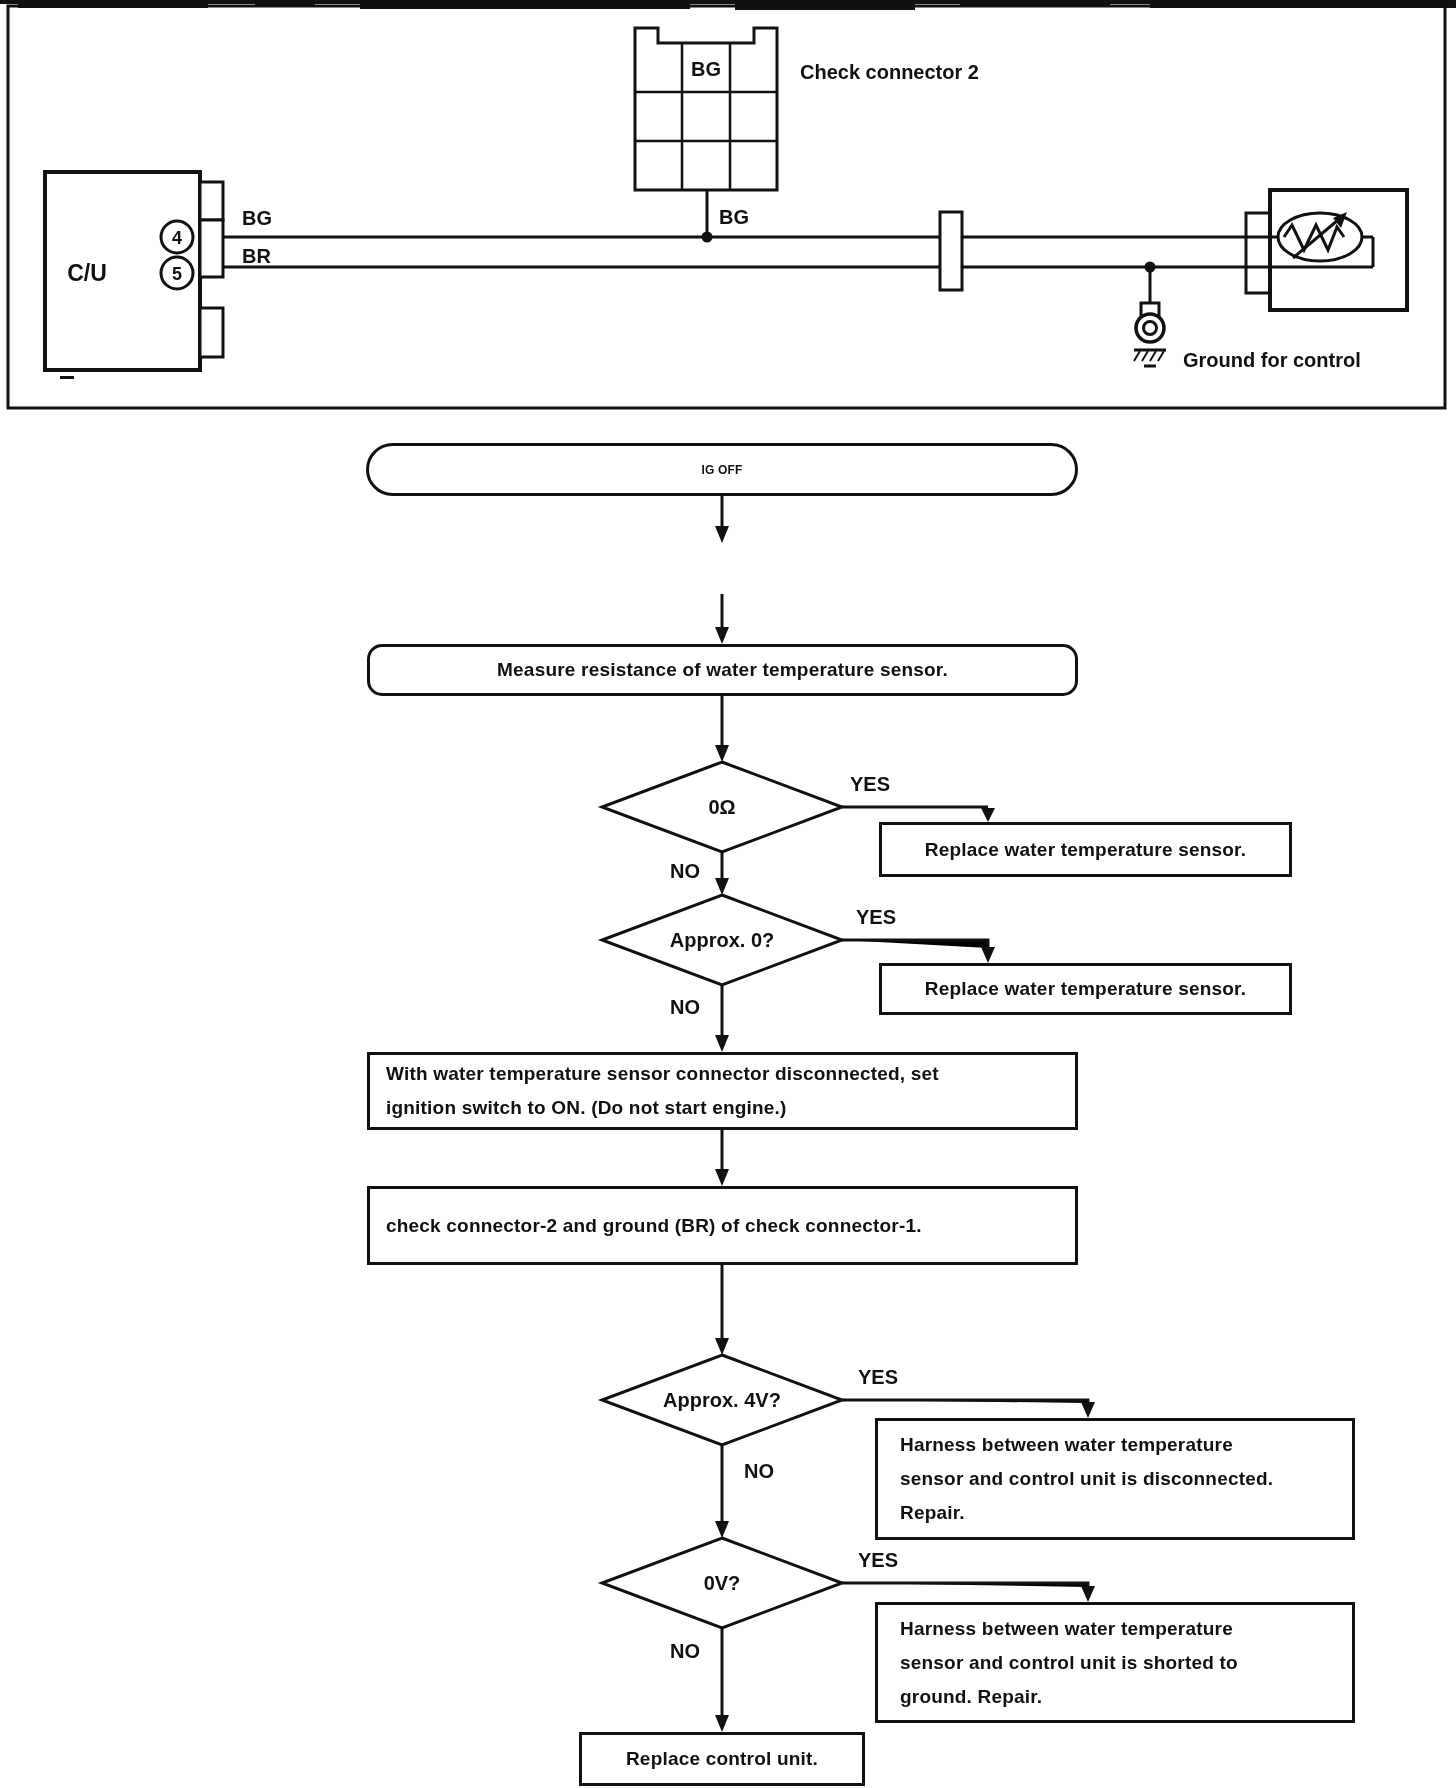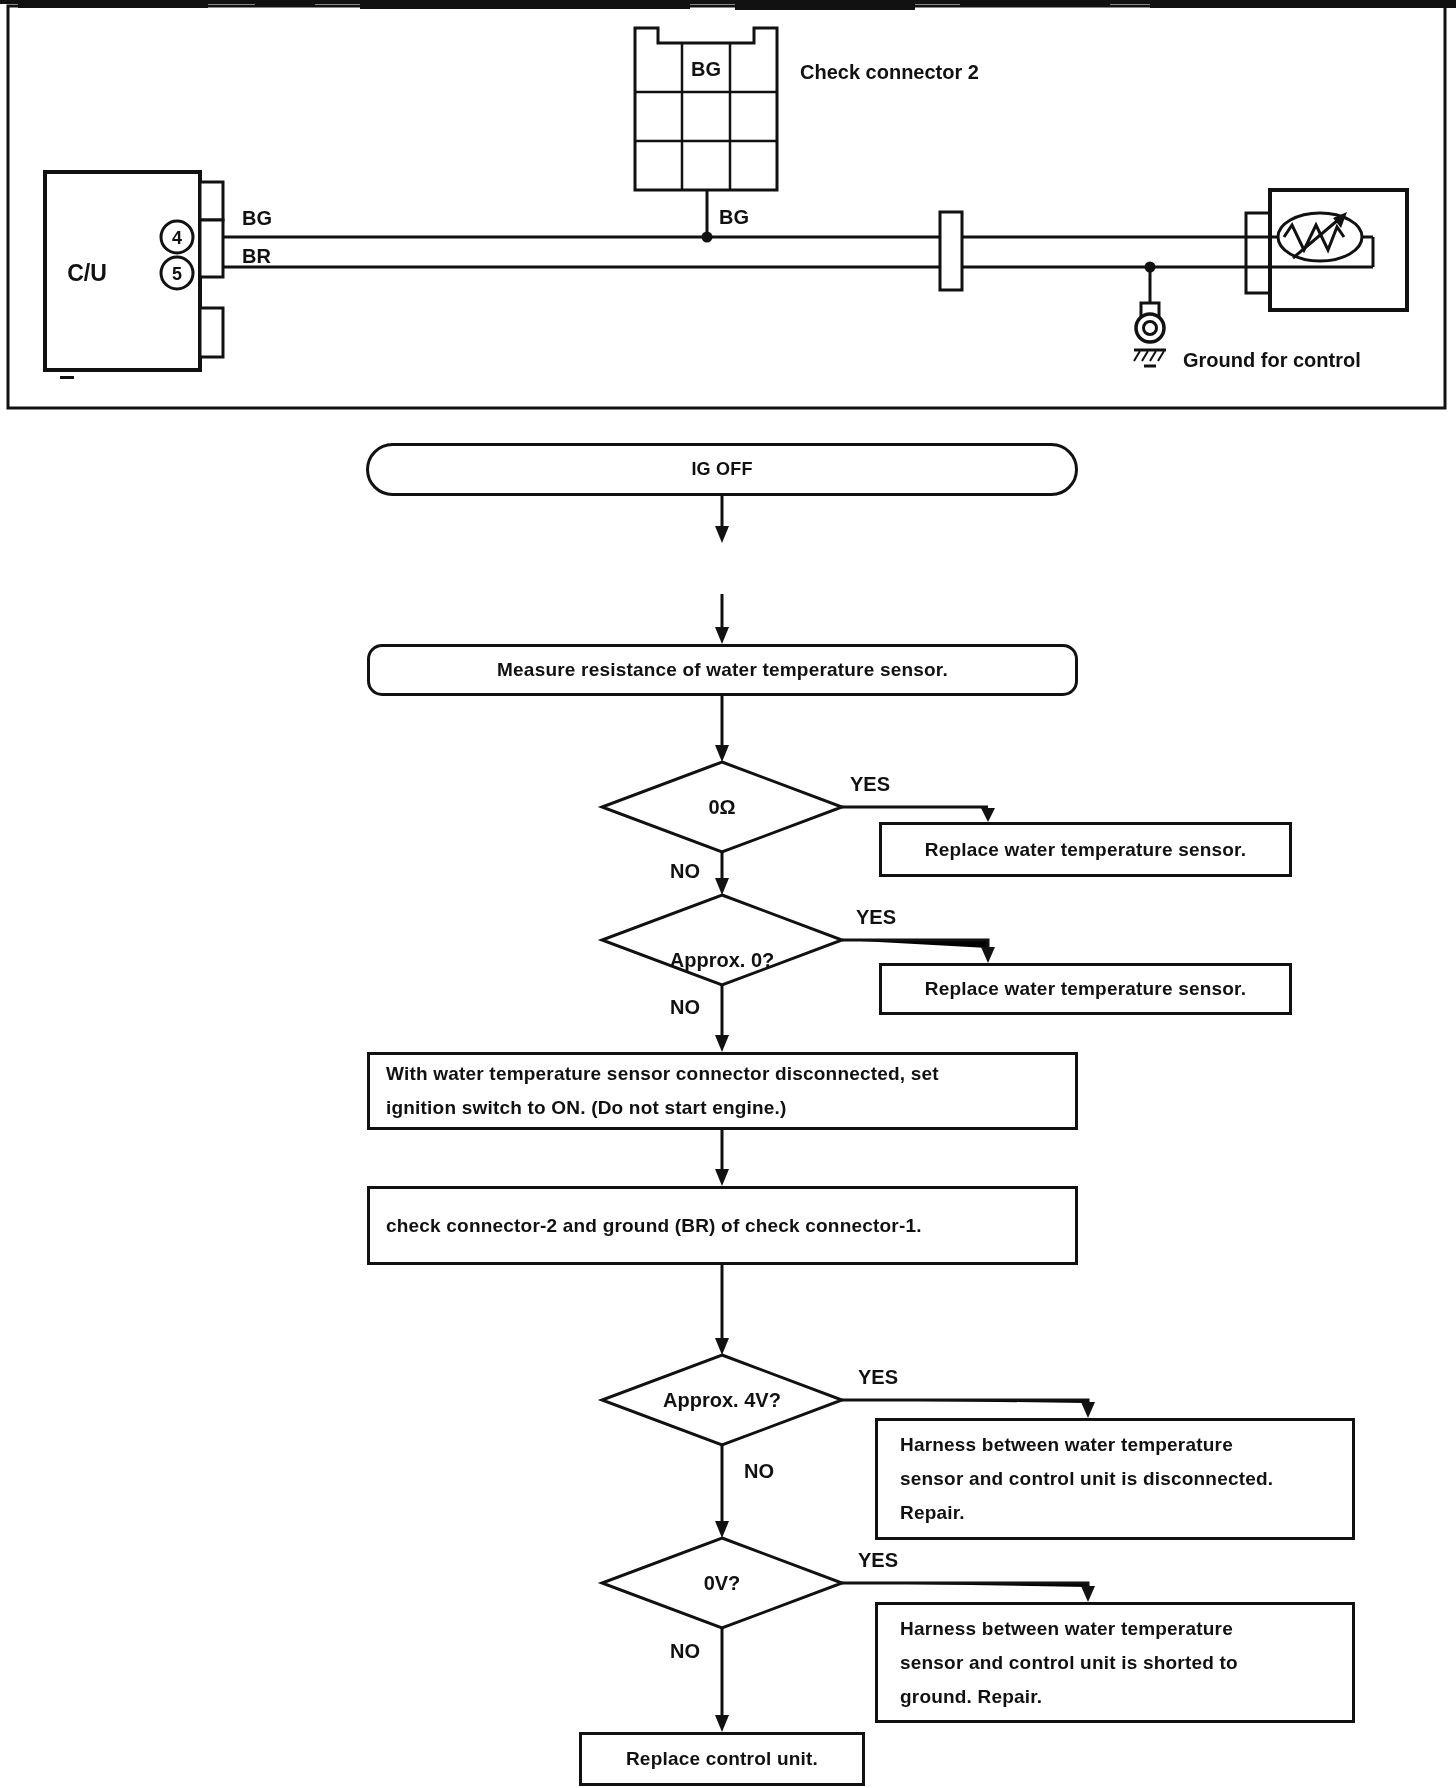--- a/index.html
+++ b/index.html
@@ -131,30 +131,30 @@
     </g>
 
     <g fill="#fff" stroke="#111" stroke-width="3">
       <polygon points="722,762 842,807 722,852 602,807"></polygon>
       <polygon points="722,895 842,940 722,985 602,940"></polygon>
       <polygon points="722,1355 842,1400 722,1445 602,1400"></polygon>
       <polygon points="722,1538 842,1583 722,1628 602,1583"></polygon>
     </g>
   </svg>
 
-  <div class="box terminator" style="left:366px;top:443px;width:712px;height:53px;font-size:18px;">IG OFF</div>
+  <div class="box terminator" style="left:366px;top:443px;width:712px;height:53px;font-size:12px;">IG OFF</div>
 
 
   <div class="box" style="left:367px;top:644px;width:711px;height:52px;border-radius:15px;">Measure resistance of water temperature sensor.</div>
 
   <div class="dlabel" style="left:602px;top:762px;width:240px;height:90px;">0Ω</div>
 
   <div class="box" style="left:879px;top:822px;width:413px;height:55px;">Replace water temperature sensor.</div>
 
-  <div class="dlabel" style="left:602px;top:915px;width:240px;height:90px;">Approx. 0?</div>
+  <div class="dlabel" style="left:602px;top:895px;width:240px;height:90px;">Approx. 0?</div>
 
   <div class="box" style="left:879px;top:963px;width:413px;height:52px;">Replace water temperature sensor.</div>
 
   <div class="box multiline" style="left:367px;top:1052px;width:711px;height:78px;">
     <div>With water temperature sensor connector disconnected, set</div>
     <div>ignition switch to ON. (Do not start engine.)</div>
   </div>
 
   <div class="box multiline" style="left:367px;top:1186px;width:711px;height:79px;">
     <div>check connector-2 and ground (BR) of check connector-1.</div>

